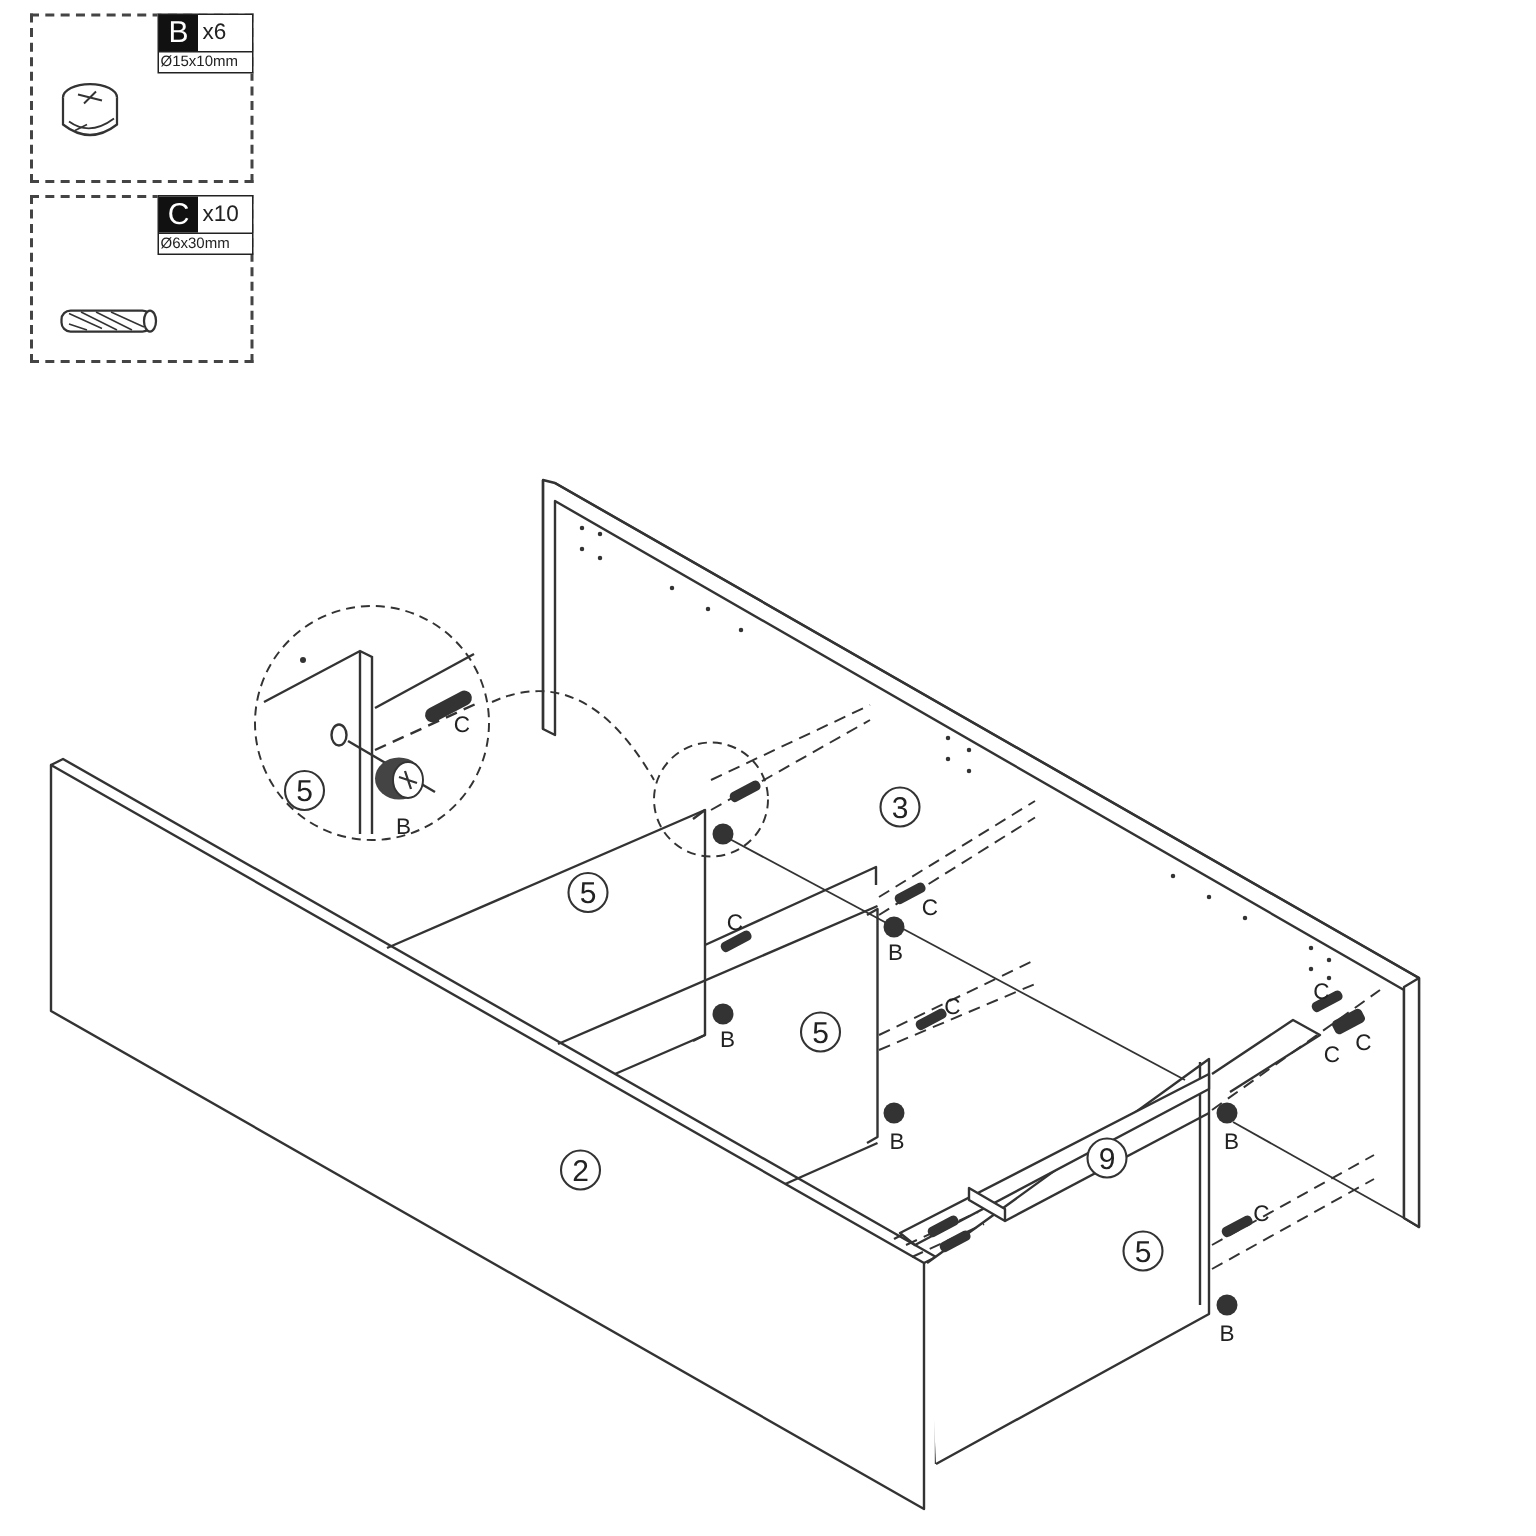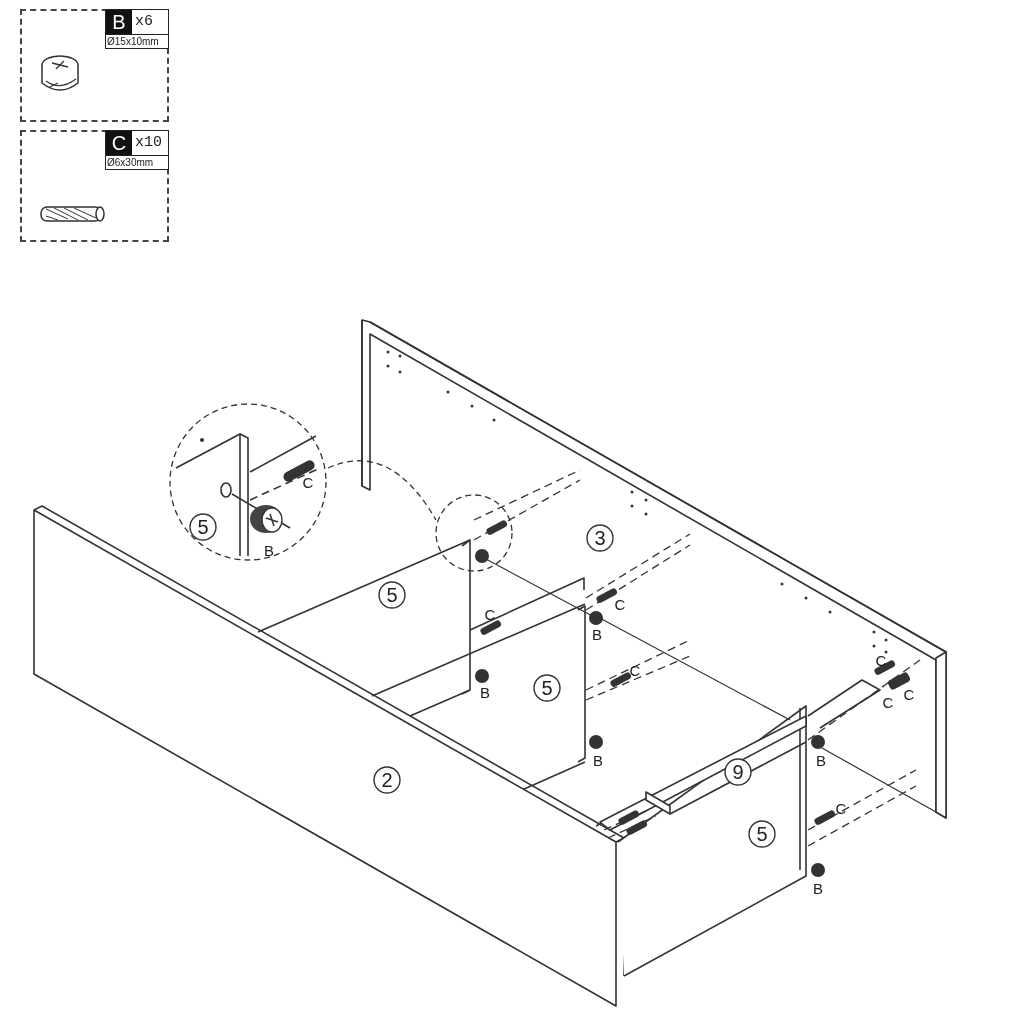--- a/index.html
+++ b/index.html
@@ -1,21 +1,21 @@
 <!DOCTYPE html>
 <html><head>
 <meta charset="utf-8">
 <style>
   html,body{margin:0;padding:0;background:#fff;}
   body{width:1024px;height:1024px;position:relative;overflow:hidden;font-family:"Liberation Sans",sans-serif;color:#222;}
   .hw-box{position:absolute;border:2px dashed #444;box-sizing:border-box;}
   .hw-tag{position:absolute;right:-2px;top:-2px;border:1.5px solid #222;background:#fff;width:62px;}
   .hw-tag .row1{display:flex;height:24px;border-bottom:1.5px solid #222;}
   .hw-tag .letter{background:#111;color:#fff;width:26px;text-align:center;font-size:20px;line-height:24px;}
-  .hw-tag .qty{flex:1;font-size:15px;line-height:24px;padding-left:3px;font-family:Liberation Mono, monospace;}
+  .hw-tag .qty{flex:1;font-size:15px;line-height:24px;padding-left:3px;}
   .hw-tag .dim{font-size:10px;line-height:13px;padding-left:1px;white-space:nowrap;}
   svg{position:absolute;left:0;top:0;}
   svg text{font-family:"Liberation Sans",sans-serif;}
 </style>
 </head>
 <body>
 
 <div class="hw-box" style="left:20px;top:9px;width:149px;height:113px;">
   <div class="hw-tag">
     <div class="row1">

